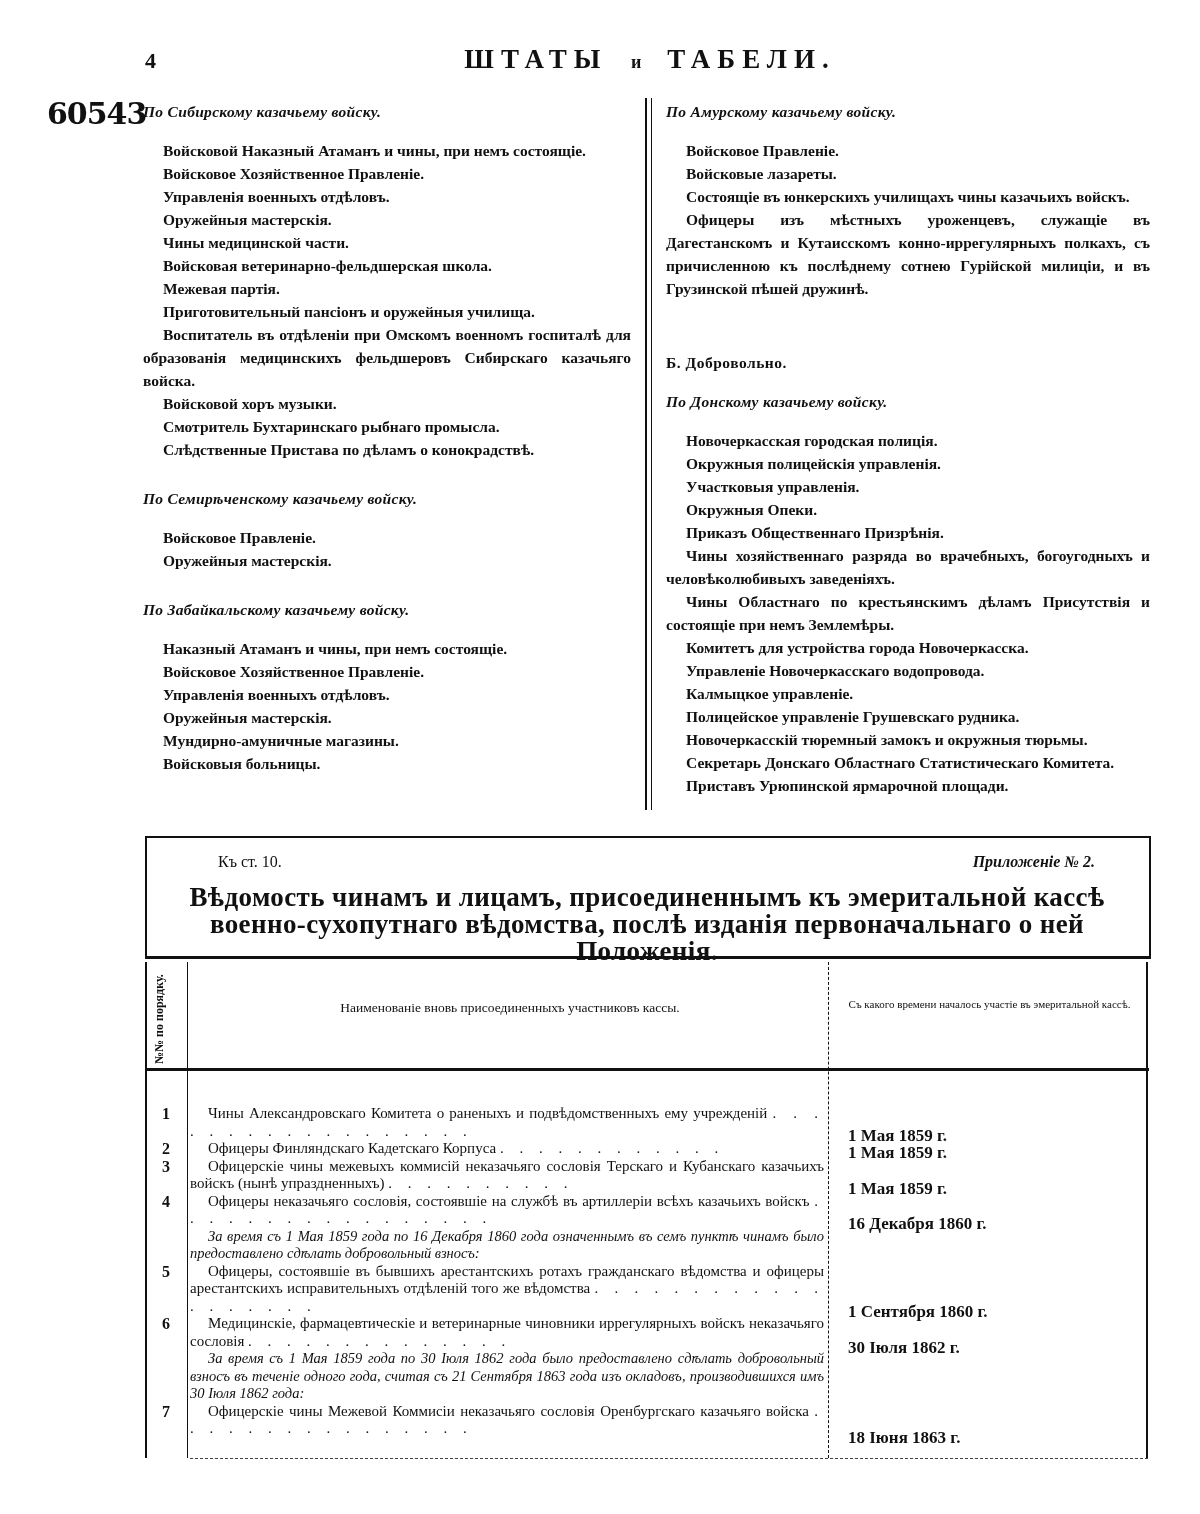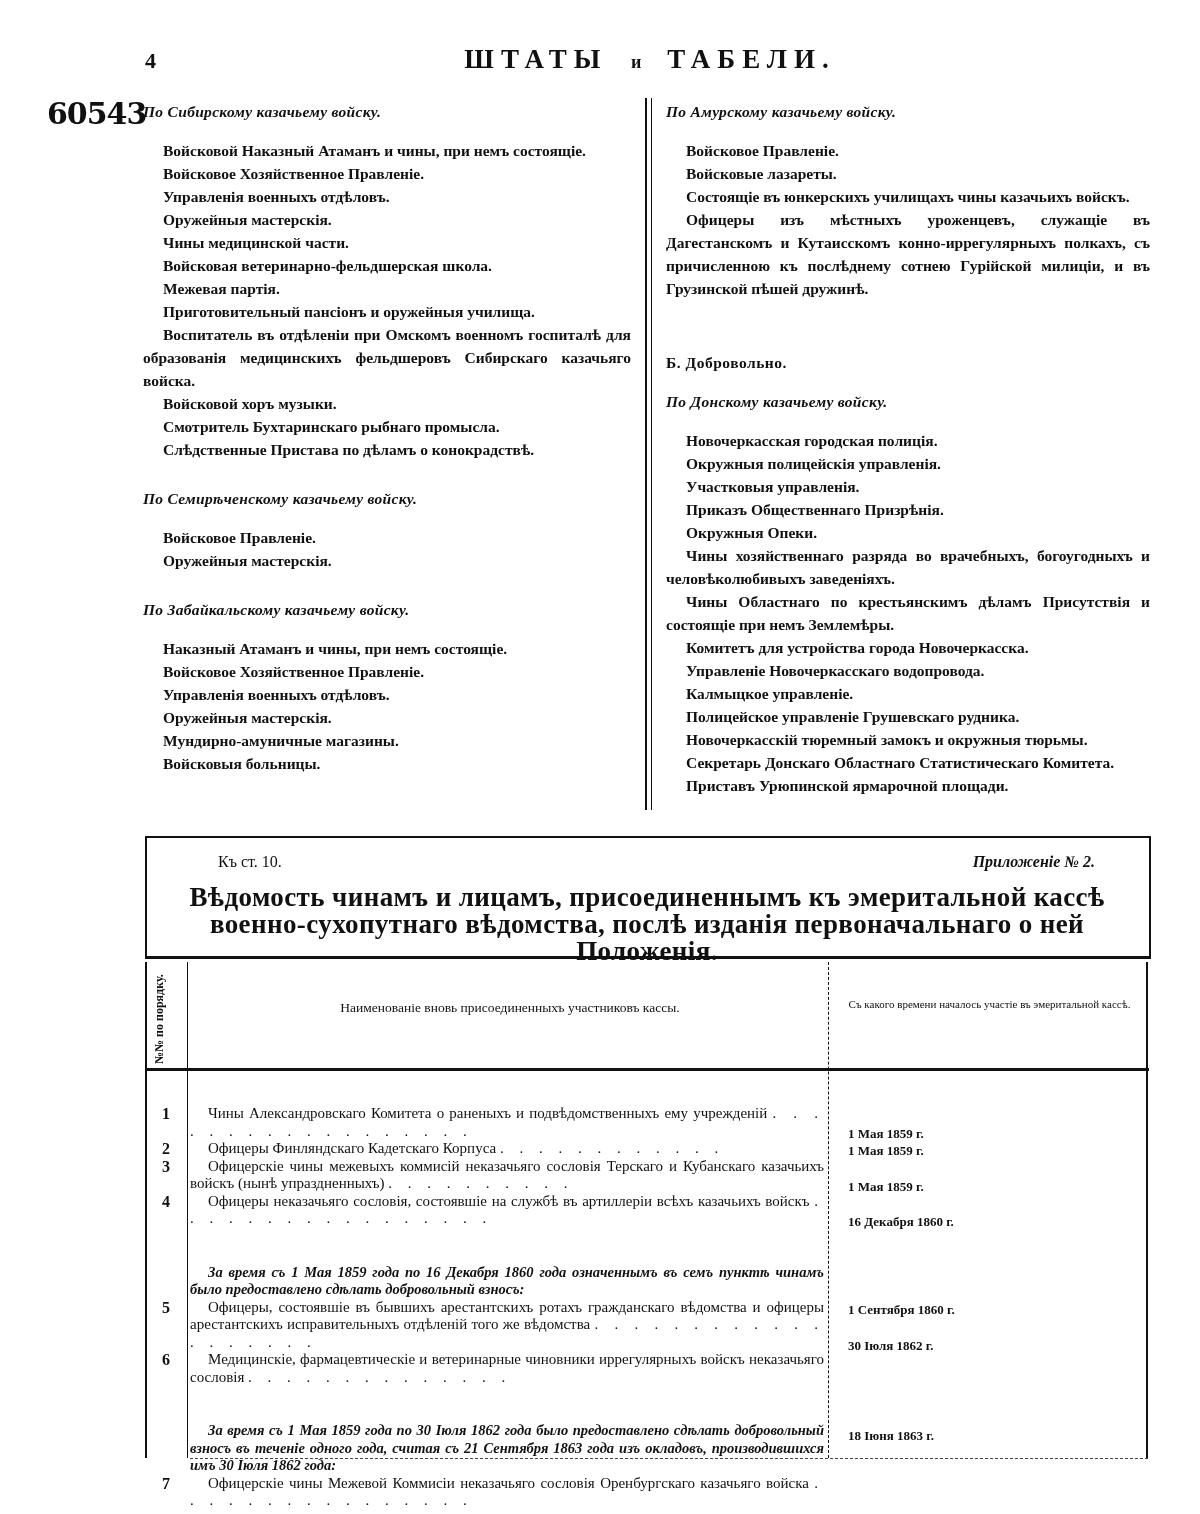--- a/index.html
+++ b/index.html
@@ -35,22 +35,22 @@
   .hdr-num { left: 150px; top: 968px; width: 36px; height: 98px; }
   .hdr-num span { position: absolute; white-space: nowrap; font-size: 12px; font-weight: bold; transform: rotate(-90deg); transform-origin: left top; }
   .hdr-name { left: 190px; top: 1000px; width: 640px; text-align: center; font-size: 13.5px; }
   .hdr-date { left: 832px; top: 982px; width: 315px; text-align: center; font-size: 11px; line-height: 44px; }
 
   .rows { left: 190px; top: 1105px; width: 634px; font-size: 15px; line-height: 17.5px; }
   .row { position: relative; }
   .row .num { position: absolute; left: -34px; width: 20px; text-align: center; font-size: 16px; font-weight: bold; }
   .row .txt { text-indent: 18px; text-align: justify; }
   .dots { letter-spacing: 6px; }
-  .note { font-style: italic; font-weight: bold; text-indent: 18px; text-align: justify; font-size: 14.5px; margin-top: 36px; }
-  .date { position: absolute; left: 848px; font-size: 13px; font-weight: bold; }
+  .note { font-style: italic; font-weight: normal; text-indent: 18px; text-align: justify; font-size: 14.5px; }
+  .date { position: absolute; left: 848px; font-size: 17px; font-weight: bold; }
   .tbl-bottom { left: 190px; top: 1458px; width: 958px; border-top: 1px dashed #444; }
 </style>
 </head>
 <body>
 
 <div class="abs page-number">4</div>
 <div class="abs running-head">
   <span>ШТАТЫ</span>
   <span class="small">и</span>
   <span>ТАБЕЛИ.</span>
@@ -100,22 +100,22 @@
     <div class="item">Состоящіе въ юнкерскихъ училищахъ чины казачьихъ войскъ.</div>
     <div class="item">Офицеры изъ мѣстныхъ уроженцевъ, служащіе въ Дагестанскомъ и Кутаисскомъ конно-иррегулярныхъ полкахъ, съ причисленною къ послѣднему сотнею Гурійской милиціи, и въ Грузинской пѣшей дружинѣ.</div>
   </div>
   <div style="height:12px"></div>
   <div class="sec-title plain">Б. Добровольно.</div>
   <div class="sec">
     <div class="sec-title">По Донскому казачьему войску.</div>
     <div class="item">Новочеркасская городская полиція.</div>
     <div class="item">Окружныя полицейскія управленія.</div>
     <div class="item">Участковыя управленія.</div>
+    <div class="item">Окружныя Опеки.</div>
     <div class="item">Приказъ Общественнаго Призрѣнія.</div>
-    <div class="item">Окружныя Опеки.</div>
     <div class="item">Чины хозяйственнаго разряда во врачебныхъ, богоугодныхъ и человѣколюбивыхъ заведеніяхъ.</div>
     <div class="item">Чины Областнаго по крестьянскимъ дѣламъ Присутствія и состоящіе при немъ Землемѣры.</div>
     <div class="item">Комитетъ для устройства города Новочеркасска.</div>
     <div class="item">Управленіе Новочеркасскаго водопровода.</div>
     <div class="item">Калмыцкое управленіе.</div>
     <div class="item">Полицейское управленіе Грушевскаго рудника.</div>
     <div class="item">Новочеркасскій тюремный замокъ и окружныя тюрьмы.</div>
     <div class="item">Секретарь Донскаго Областнаго Статистическаго Комитета.</div>
     <div class="item">Приставъ Урюпинской ярмарочной площади.</div>
   </div>

